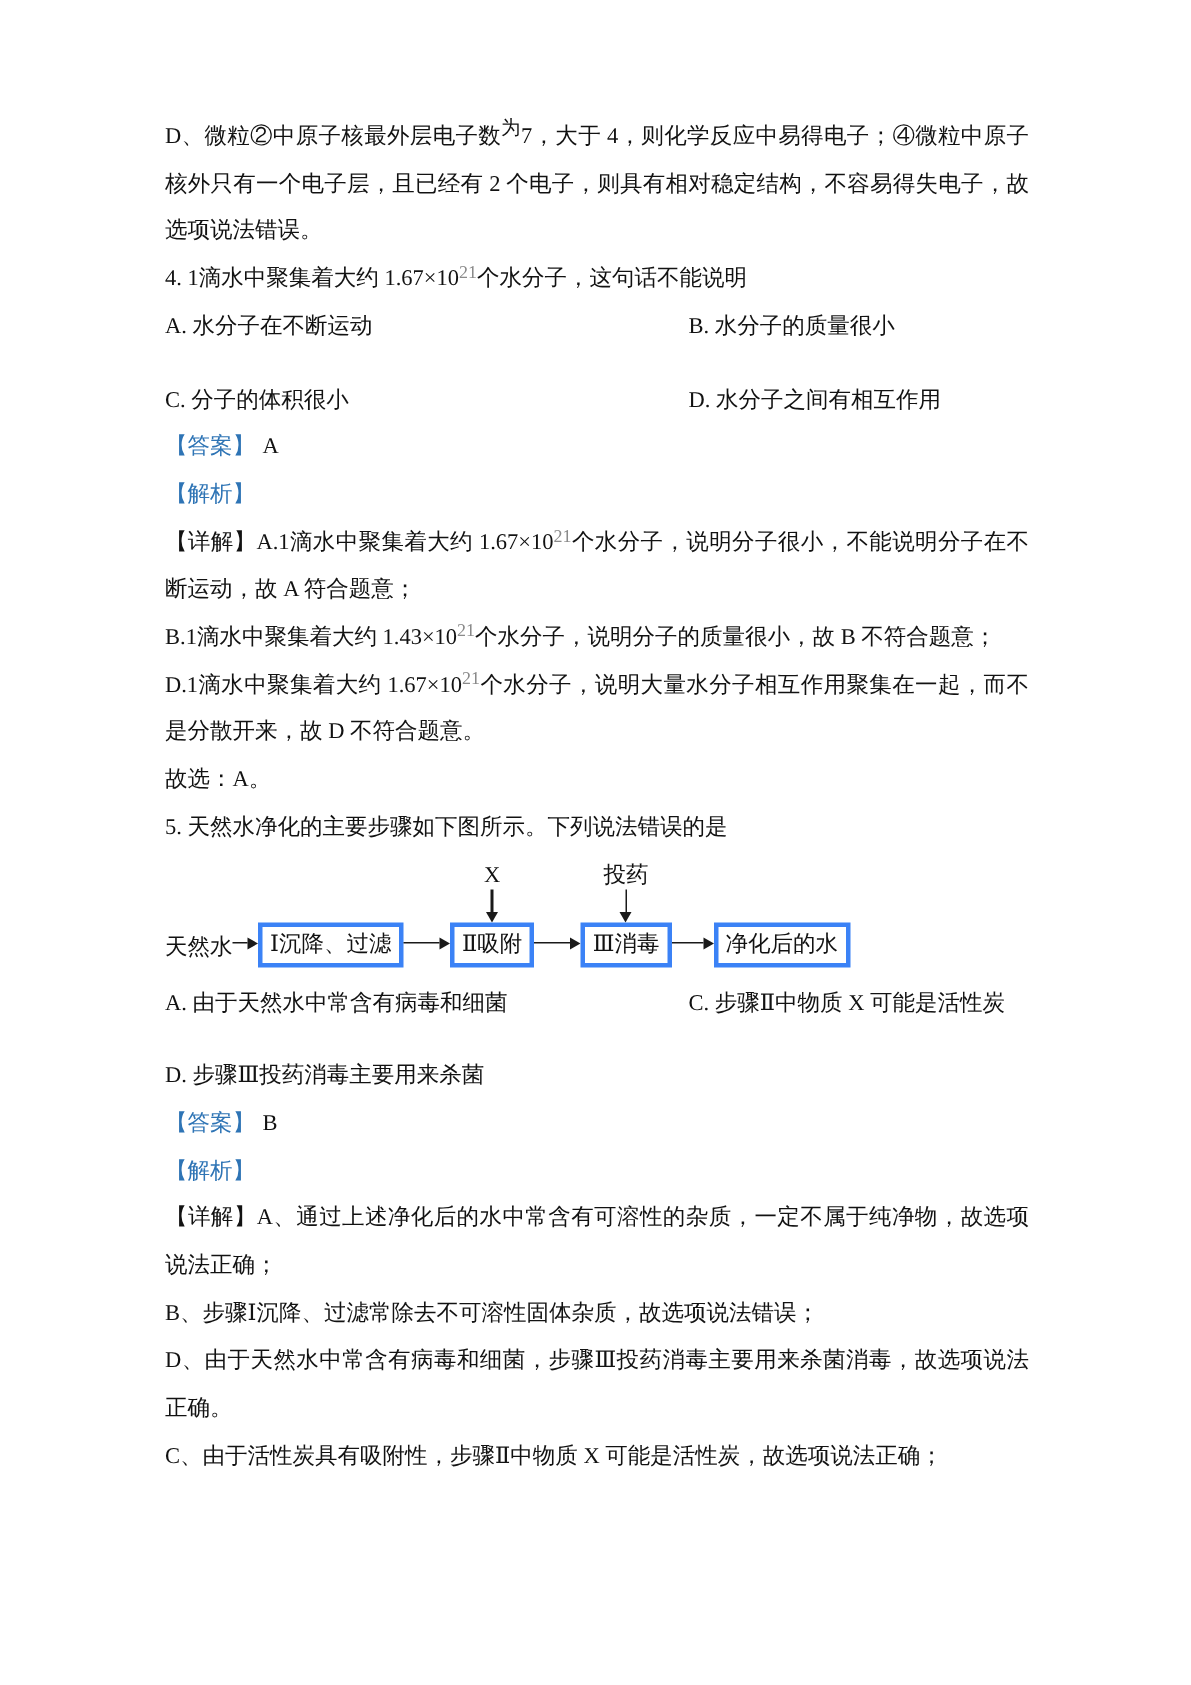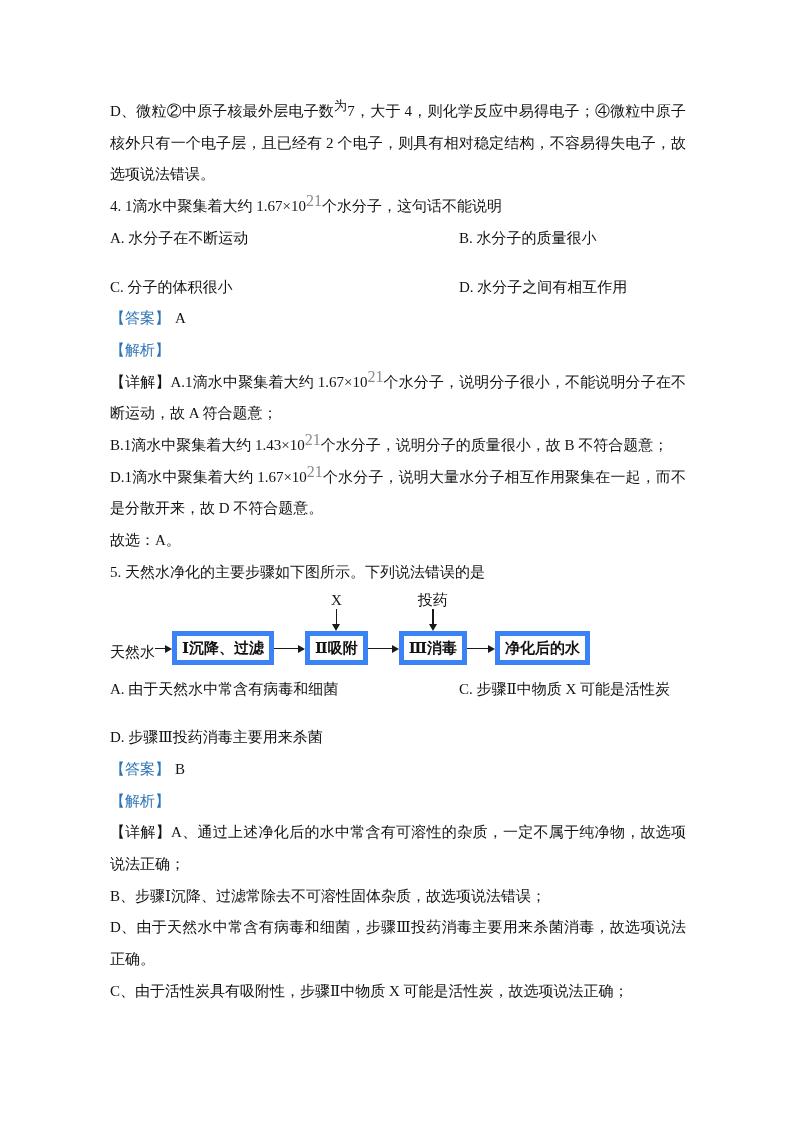--- a/index.html
+++ b/index.html
@@ -2,40 +2,40 @@
 <html><head>
 <meta charset="utf-8">
 <style>
   html,body{margin:0;padding:0;background:#fff;}
   .page{
     position:relative;width:794px;height:1123px;background:#ffffff;
     font-family:"Liberation Serif","DejaVu Serif",serif;
     color:#121212;overflow:hidden;
   }
   .content{
-    position:absolute;left:110px;top:96px;width:576px;
+    position:absolute;left:110px;top:76px;width:576px;
     font-size:15px;line-height:31.7px;text-align:justify;
   }
   .p{margin:0;}
   .blue{color:#2E74B5;}
   .ans-val{margin-left:5px;}
   .sup-cn{font-size:13px;vertical-align:6px;line-height:0;}
-  .sup-num{font-size:16px;vertical-align:5px;color:#8a8a8a;line-height:0;}
+  .sup-num{font-size:12px;vertical-align:5px;color:#8a8a8a;line-height:0;}
   
   .opts{display:grid;grid-template-columns:332px 1fr;margin:0;gap:17px;}
   .opt{white-space:nowrap;}
   
   .diagram{
     display:flex;align-items:flex-end;height:70px;
     margin:6px 0 9px 0;text-align:left;line-height:normal;
   }
   .station{display:flex;flex-direction:column;align-items:center;}
   .box{
-    border:5px solid #3b82f6;height:24px;line-height:24px;
-    padding:0 5px;font-size:15px;white-space:nowrap;font-weight:bold;
+    border:3px solid #3b82f6;height:24px;line-height:24px;
+    padding:0 5px;font-size:15px;white-space:nowrap;
   }
   .src{height:26px;line-height:26px;font-size:15px;white-space:nowrap;}
   .toplabel{font-size:15px;line-height:17px;}
   .harrow{display:flex;align-items:center;margin-bottom:12px;}
   .harrow .line{height:1.5px;background:#1a1a1a;flex:1;}
   .harrow .head{
     width:0;height:0;border-left:7px solid #1a1a1a;
     border-top:4px solid transparent;border-bottom:4px solid transparent;
   }
   .w16{width:17px;} .w30{width:31px;} .w28{width:28px;}

